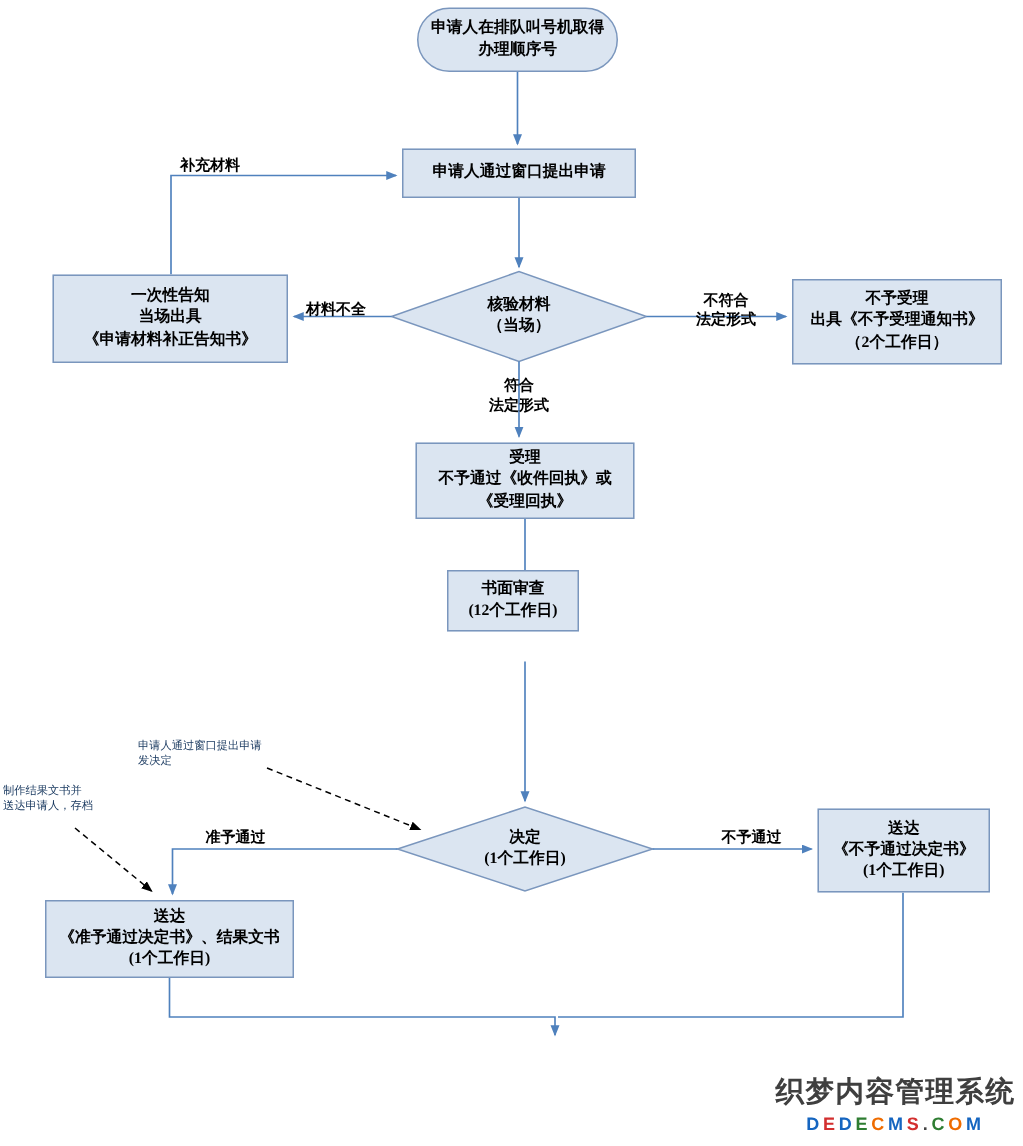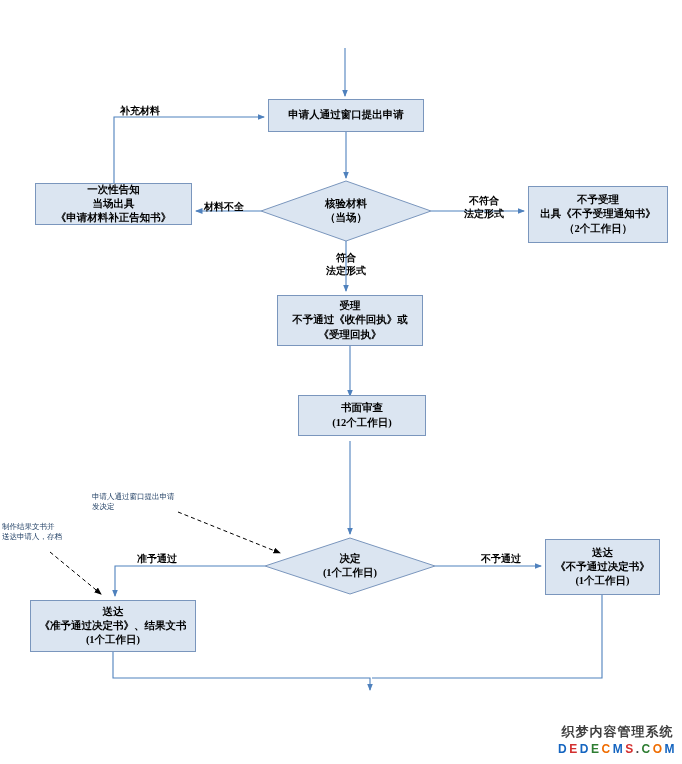--- a/index.html
+++ b/index.html
@@ -55,21 +55,21 @@
     text-align: left;
   }
   .watermark {
     position: absolute;
     right: 5px;
     bottom: 8px;
     text-align: center;
     font-family: "Liberation Sans", sans-serif;
   }
   .wm-line1 {
-    font-size: 13px;
+    font-size: 19px;
     font-weight: bold;
     color: #3f3f3f;
     letter-spacing: 1px;
     text-shadow: 1px 1px 0 #ffffff, -1px -1px 0 #ffffff;
   }
   .wm-line2 {
     font-size: 12px;
     font-weight: bold;
     letter-spacing: 2.5px;
     margin-top: 1px;
@@ -103,39 +103,41 @@
     <path class="edge" d="M350,441 L350,534" marker-end="url(#ah-blue)"></path>
     <path class="edge" d="M265,566 L115,566 L115,596" marker-end="url(#ah-blue)"></path>
     <path class="edge" d="M435,566 L541,566" marker-end="url(#ah-blue)"></path>
     <path class="edge" d="M113,652 L113,678 L370,678 L370,690" marker-end="url(#ah-blue)"></path>
     <path class="edge" d="M602,595 L602,678 L372,678"></path>
 
     <path class="edge dashed" d="M178,512 L280,553" marker-end="url(#ah-black)"></path>
     <path class="edge dashed" d="M50,552 L101,594" marker-end="url(#ah-black)"></path>
   </svg>
 
+  <div class="node box stadium" style="left:278px; top:5px; width:134px; height:43px;">申请人在排队叫号机取得
+办理顺序号</div>
 
   <div class="node" style="left:296px; top:187px; width:100px; height:48px;">核验材料
 （当场）</div>
 
   <div class="node box" style="left:268px; top:99px; width:156px; height:33px;">申请人通过窗口提出申请</div>
 
-  <div class="node box" style="left:35px; top:183px; width:157px; height:42px;">一次性告知
+  <div class="node box" style="left:35px; top:183px; width:157px; height:59px;">一次性告知
 当场出具
 《申请材料补正告知书》</div>
 
   <div class="node box" style="left:528px; top:186px; width:140px; height:57px;">不予受理
 出具《不予受理通知书》
 （2个工作日）</div>
 
   <div class="node box" style="left:277px; top:295px; width:146px; height:51px;">受理
 不予通过《收件回执》或
 《受理回执》</div>
 
-  <div class="node box" style="left:298px; top:395px; width:128px; height:41px;">书面审查
+  <div class="node box" style="left:298px; top:380px; width:88px; height:41px;">书面审查
 (12个工作日)</div>
 
   <div class="node" style="left:300px; top:543px; width:100px; height:46px;">决定
 (1个工作日)</div>
 
   <div class="node box" style="left:30px; top:600px; width:166px; height:52px;">送达
 《准予通过决定书》、结果文书
 (1个工作日)</div>
 
   <div class="node box" style="left:545px; top:539px; width:115px; height:56px;">送达

